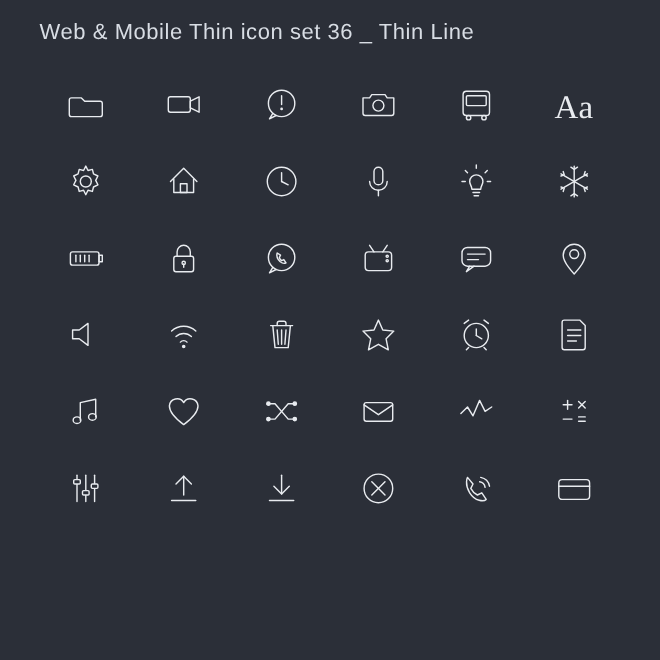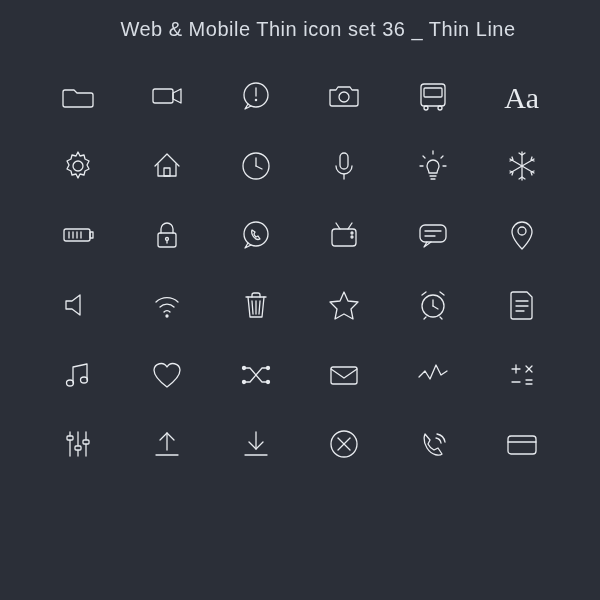--- a/index.html
+++ b/index.html
@@ -9,21 +9,20 @@
     height: 600px;
     font-family: -apple-system, "Helvetica Neue", Arial, sans-serif;
     color: #d8dde4;
     overflow: hidden;
   }
   .title {
     font-size: 20px;
     font-weight: 300;
     padding: 18px 0 0 36px;
     letter-spacing: 0.5px;
-    text-align: center;
   }
   .grid {
     display: grid;
     grid-template-columns: repeat(6, 1fr);
     grid-template-rows: repeat(7, 1fr);
     gap: 0;
     padding: 22px 34px 30px 34px;
     height: 540px;
   }
   .cell {

